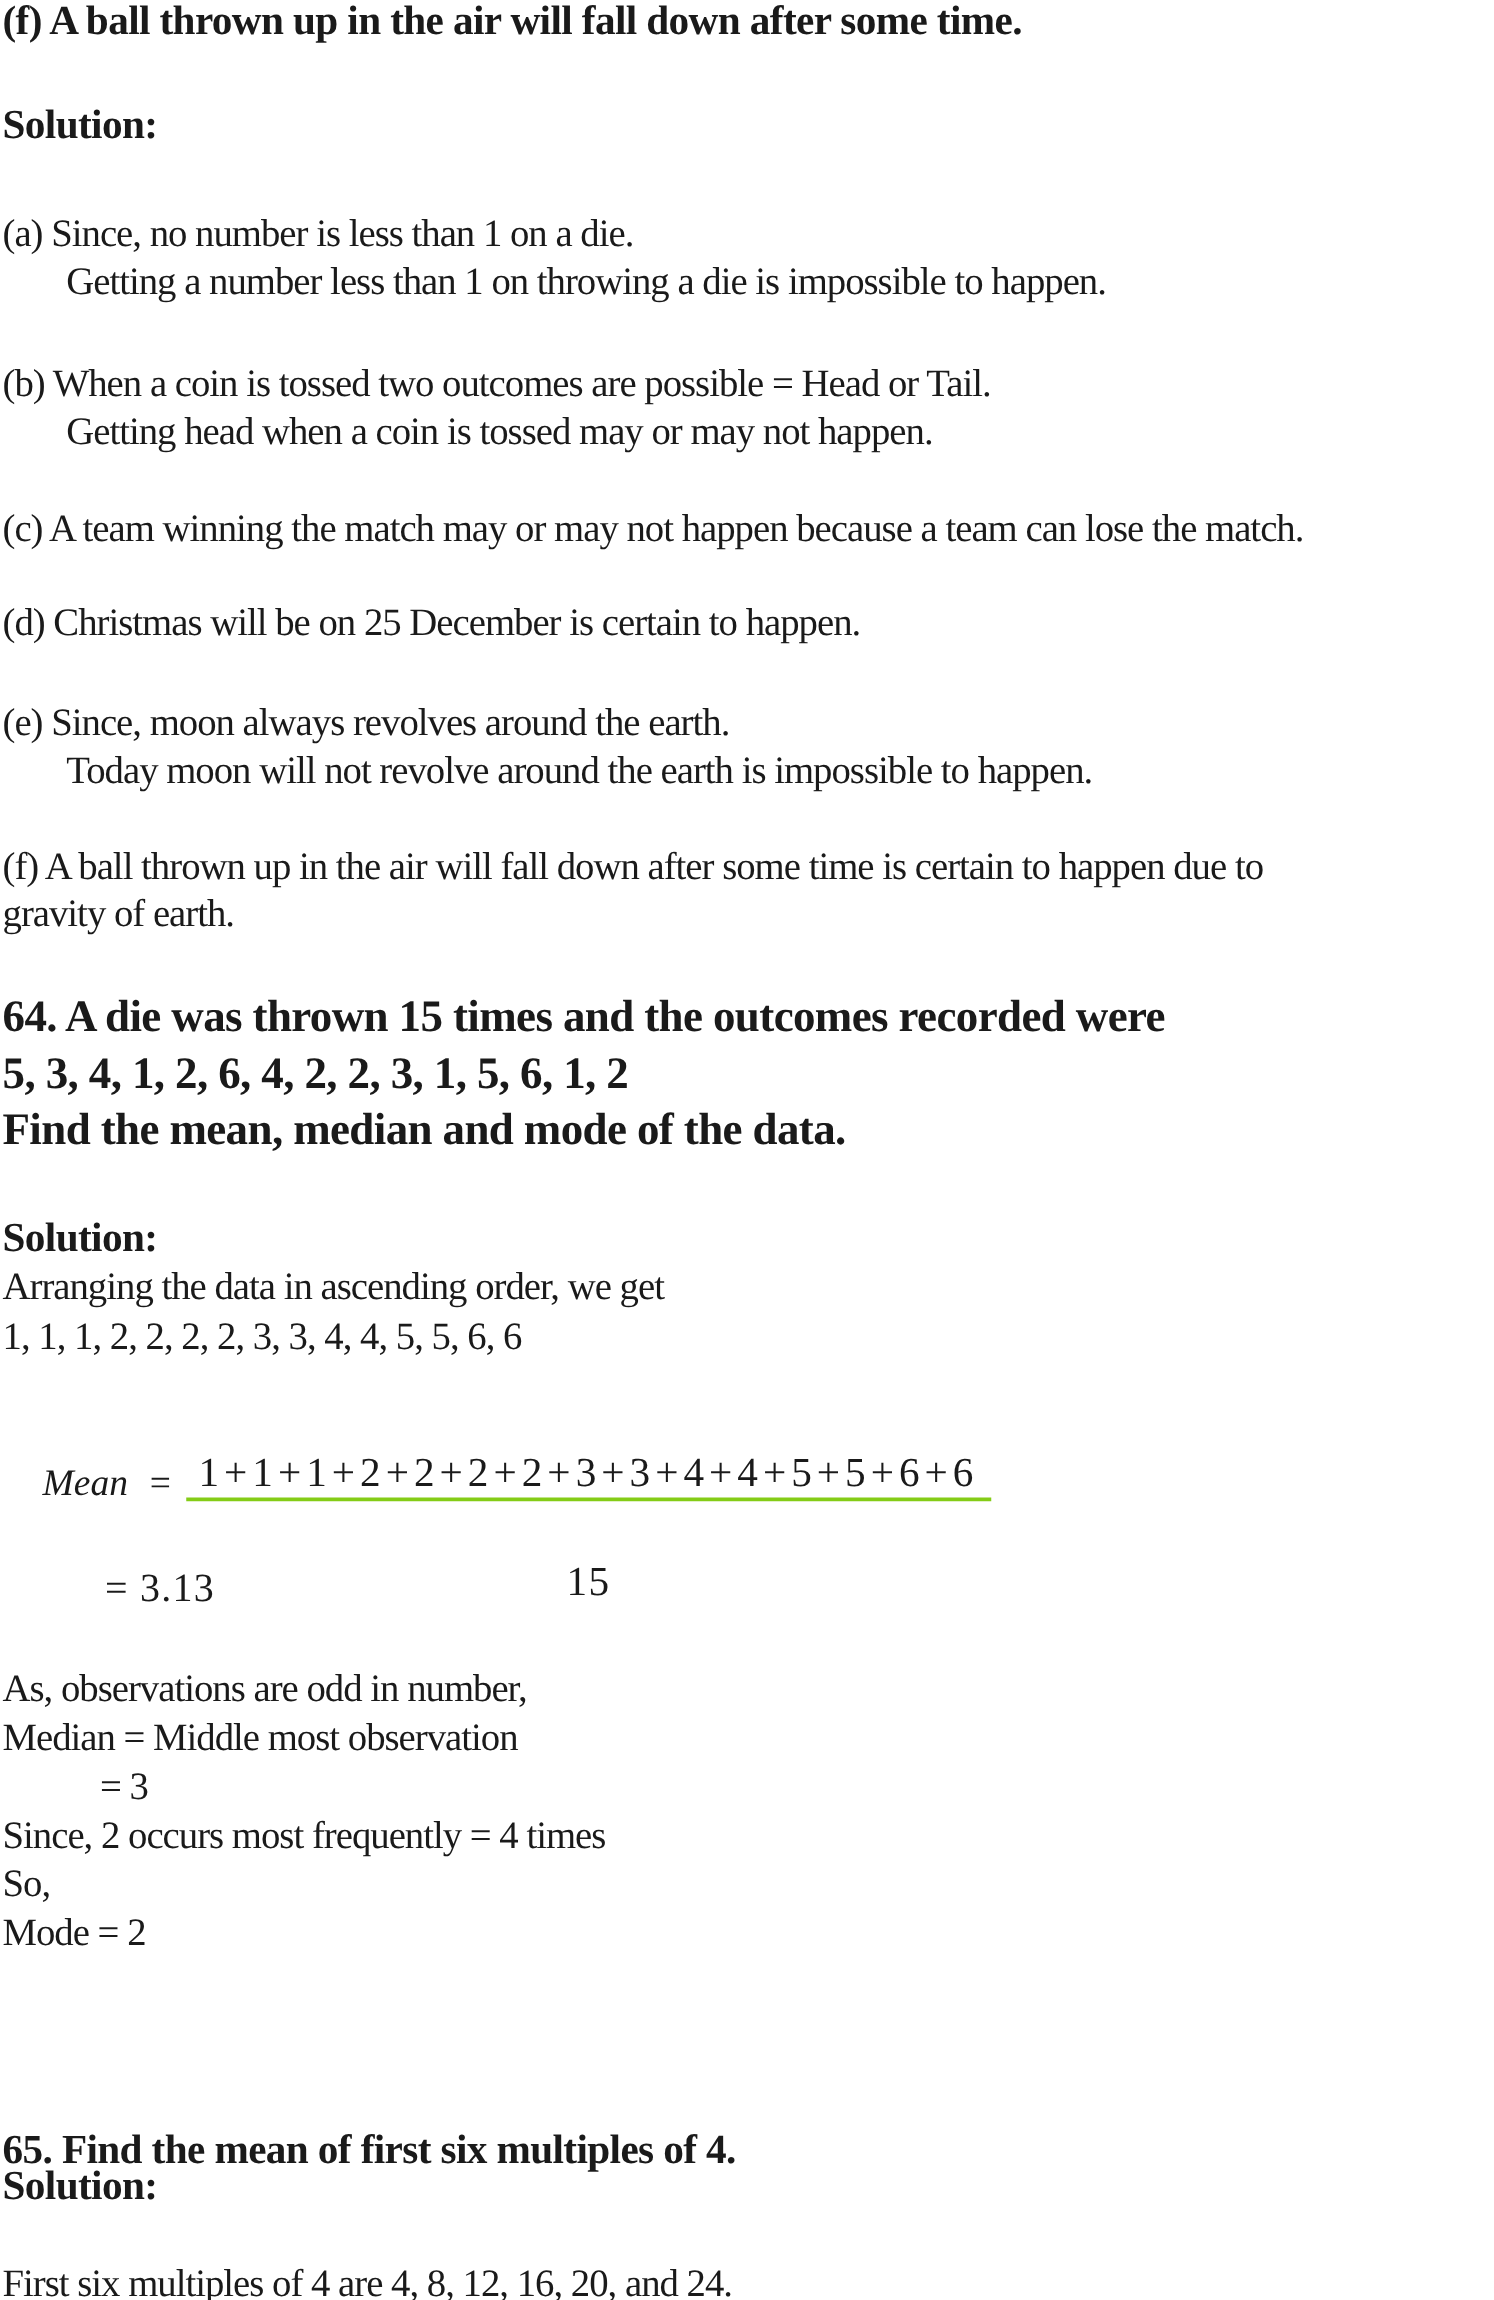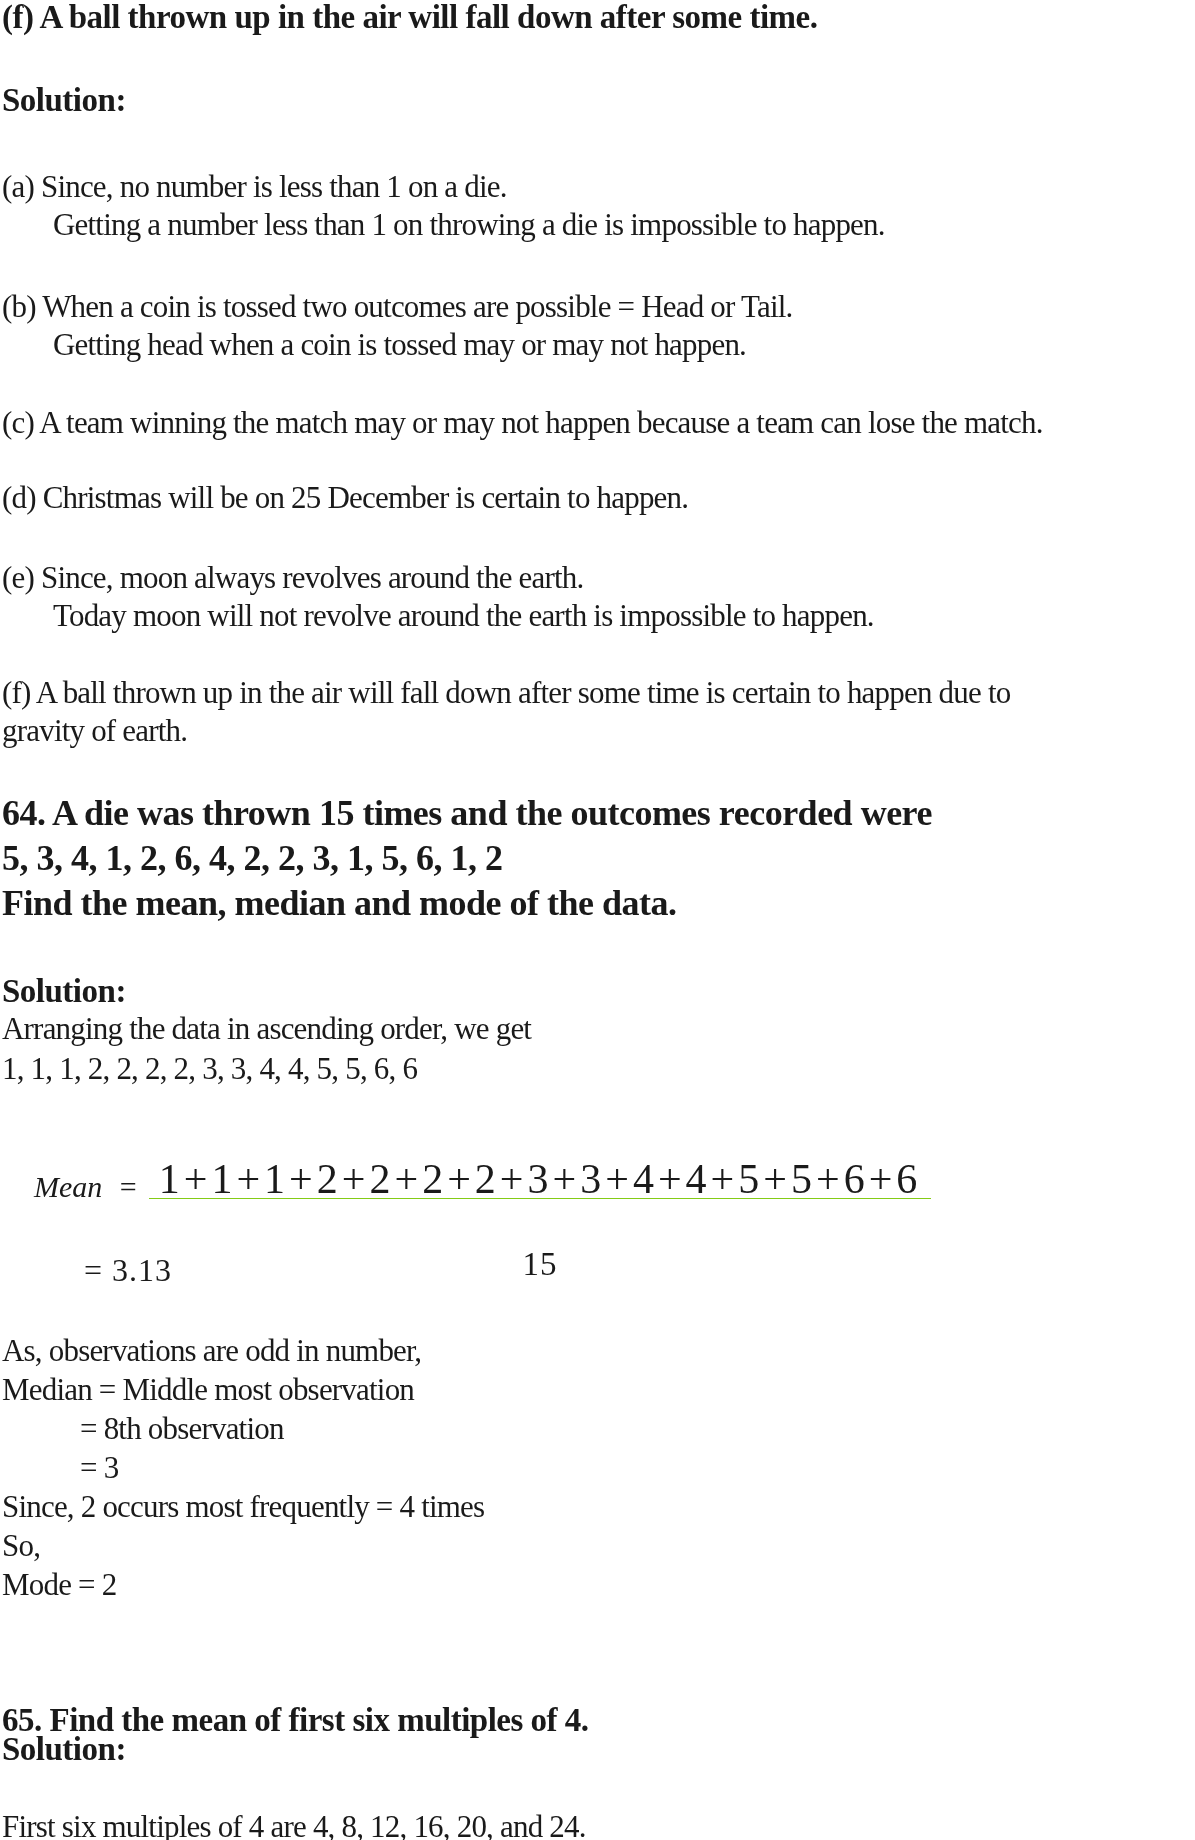--- a/index.html
+++ b/index.html
@@ -49,25 +49,25 @@
     font-size:30px;
     letter-spacing:0;
     white-space:nowrap;
     margin-left:27px;
   }
   .mean-label { font-style:italic; }
   .mean-equals { margin-left:10px; }
   .frac { display:inline-block; text-align:center; margin-left:12px; }
   .frac .num {
     display:block;
-    font-size:42px;
+    font-size:33px;
     line-height:34px;
     letter-spacing:4px;
     padding:6px 10px 2px;
-    border-bottom:1px solid #84cc16;
+    border-bottom:3px solid #84cc16;
     white-space:nowrap;
   }
   .frac .den {
     display:block;
     font-size:33px;
     line-height:34px;
     padding-top:8px;
     letter-spacing:1px;
     margin-top:40px;
   }
@@ -145,21 +145,20 @@
       <span class="num">1+1+1+2+2+2+2+3+3+4+4+5+5+6+6</span>
       <span class="den">15</span>
     </span>
   </div>
 
   <div class="mean-result">= 3.13</div>
 
   <div class="para median-block" style="top:1331px">
     <div class="line">As, observations are odd in number,</div>
     <div class="line">Median = Middle most observation</div>
-    <div class="line eq-indent">= 8th observation</div>
     <div class="line eq-indent">= 3</div>
     <div class="line">Since, 2 occurs most frequently = 4 times</div>
     <div class="line">So,</div>
     <div class="line">Mode = 2</div>
   </div>
 
   <div class="para" style="top:1700px">
     <div class="bold-line">65. Find the mean of first six multiples of 4.</div>
   </div>
 

